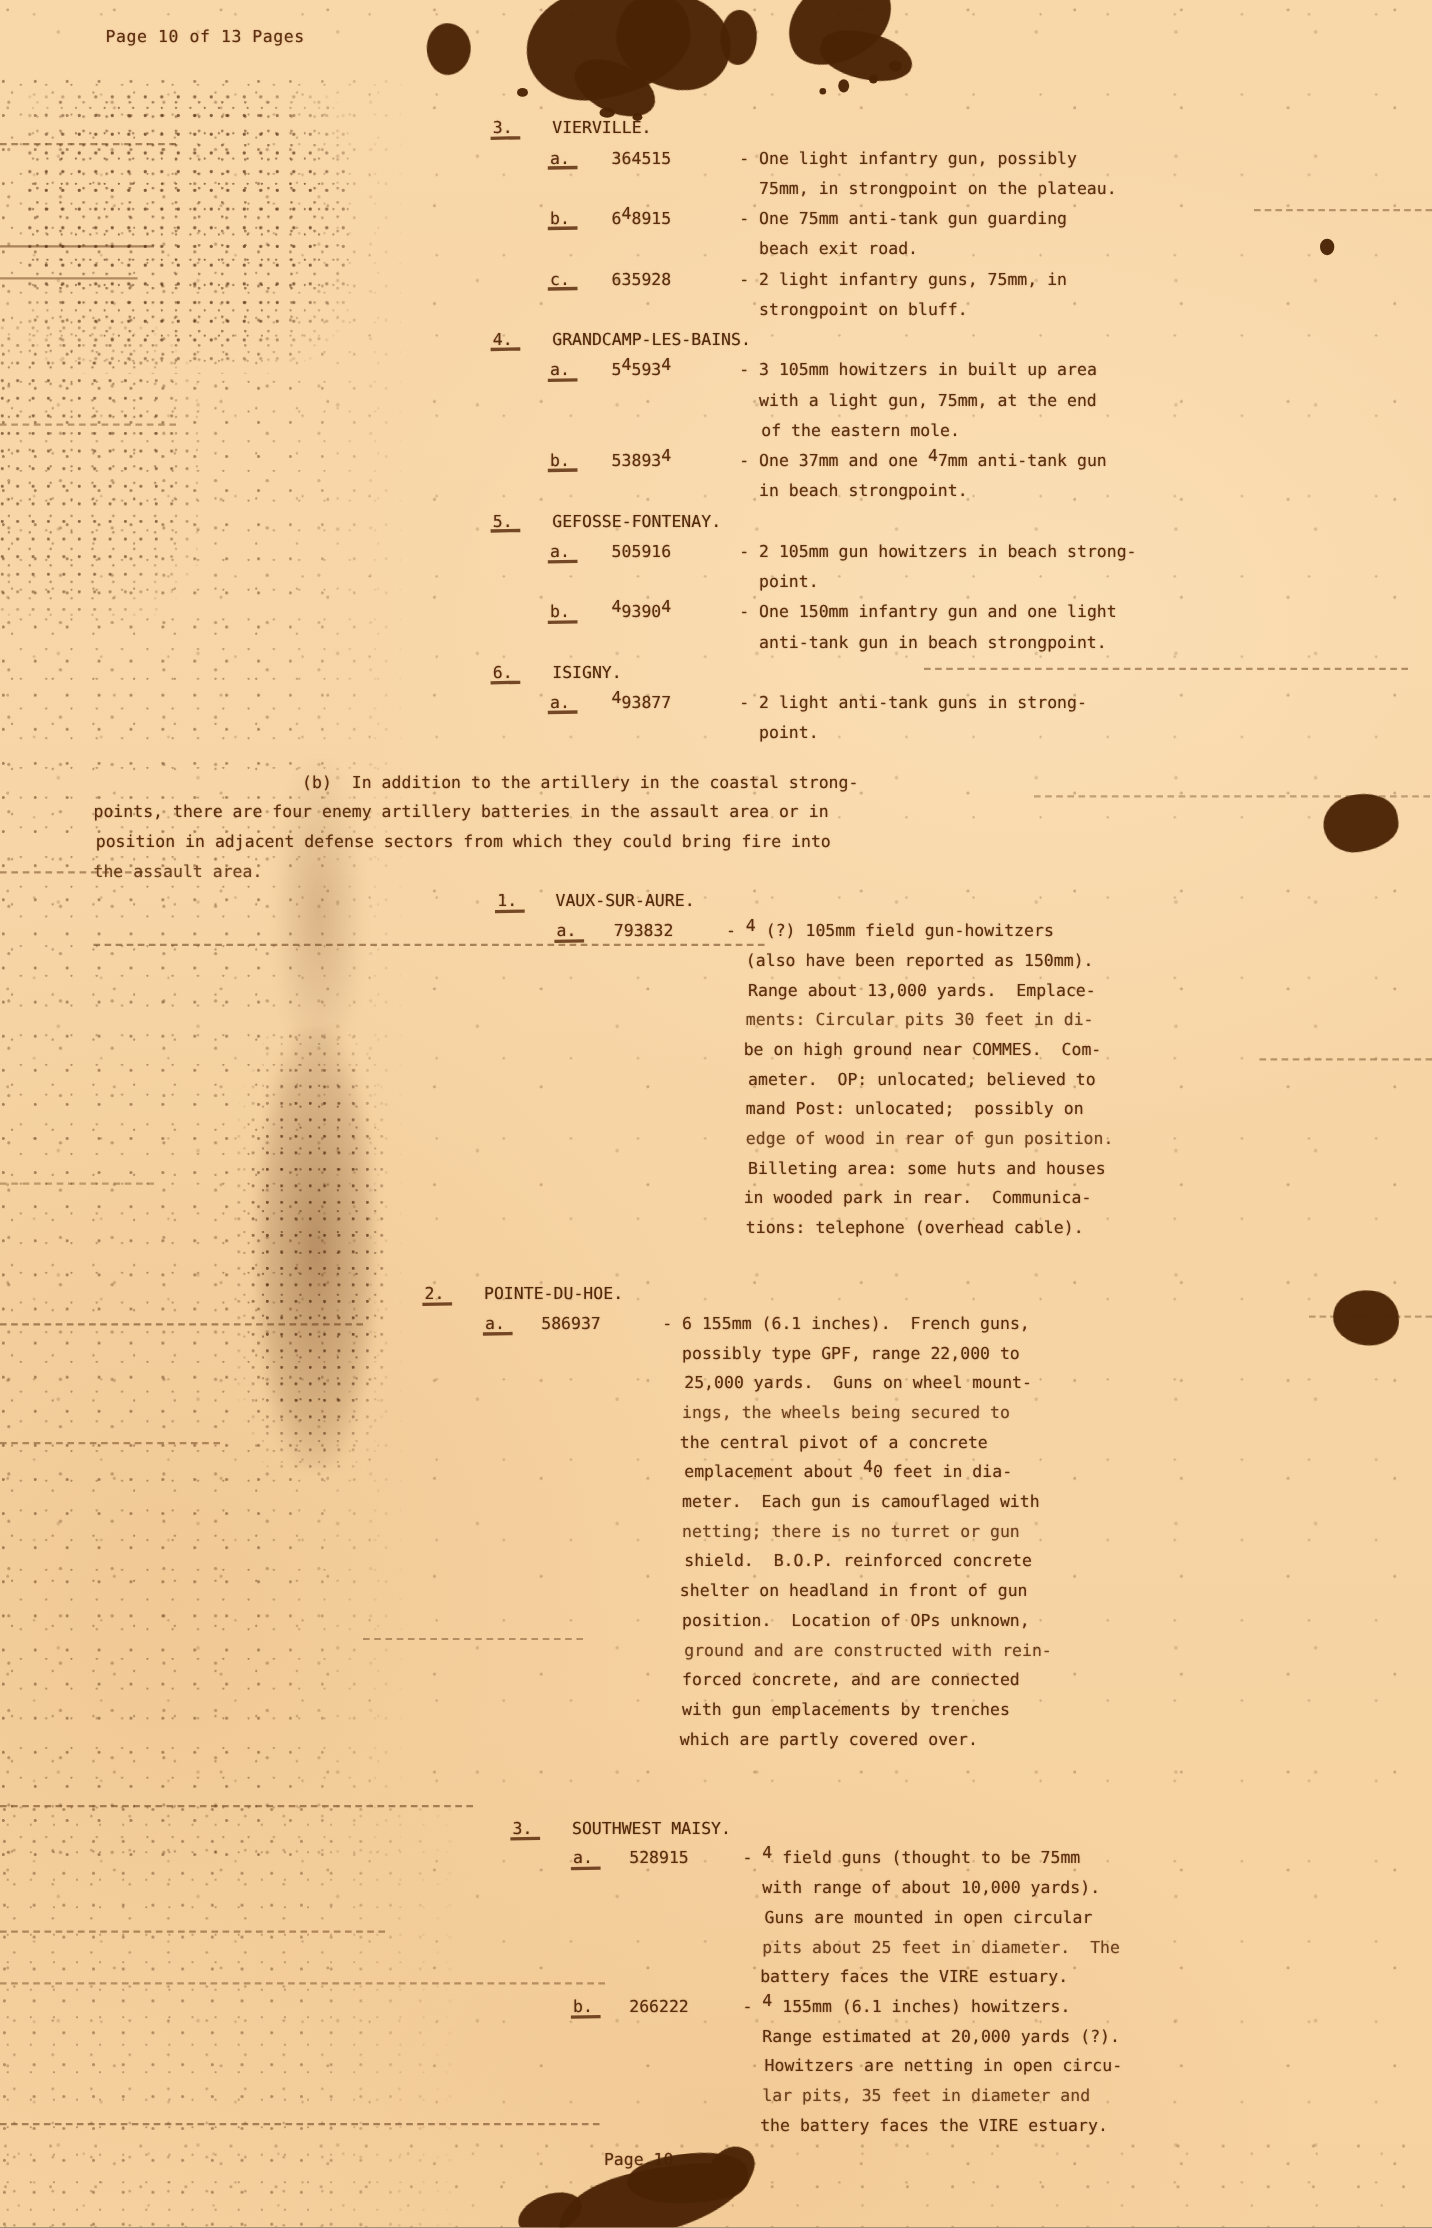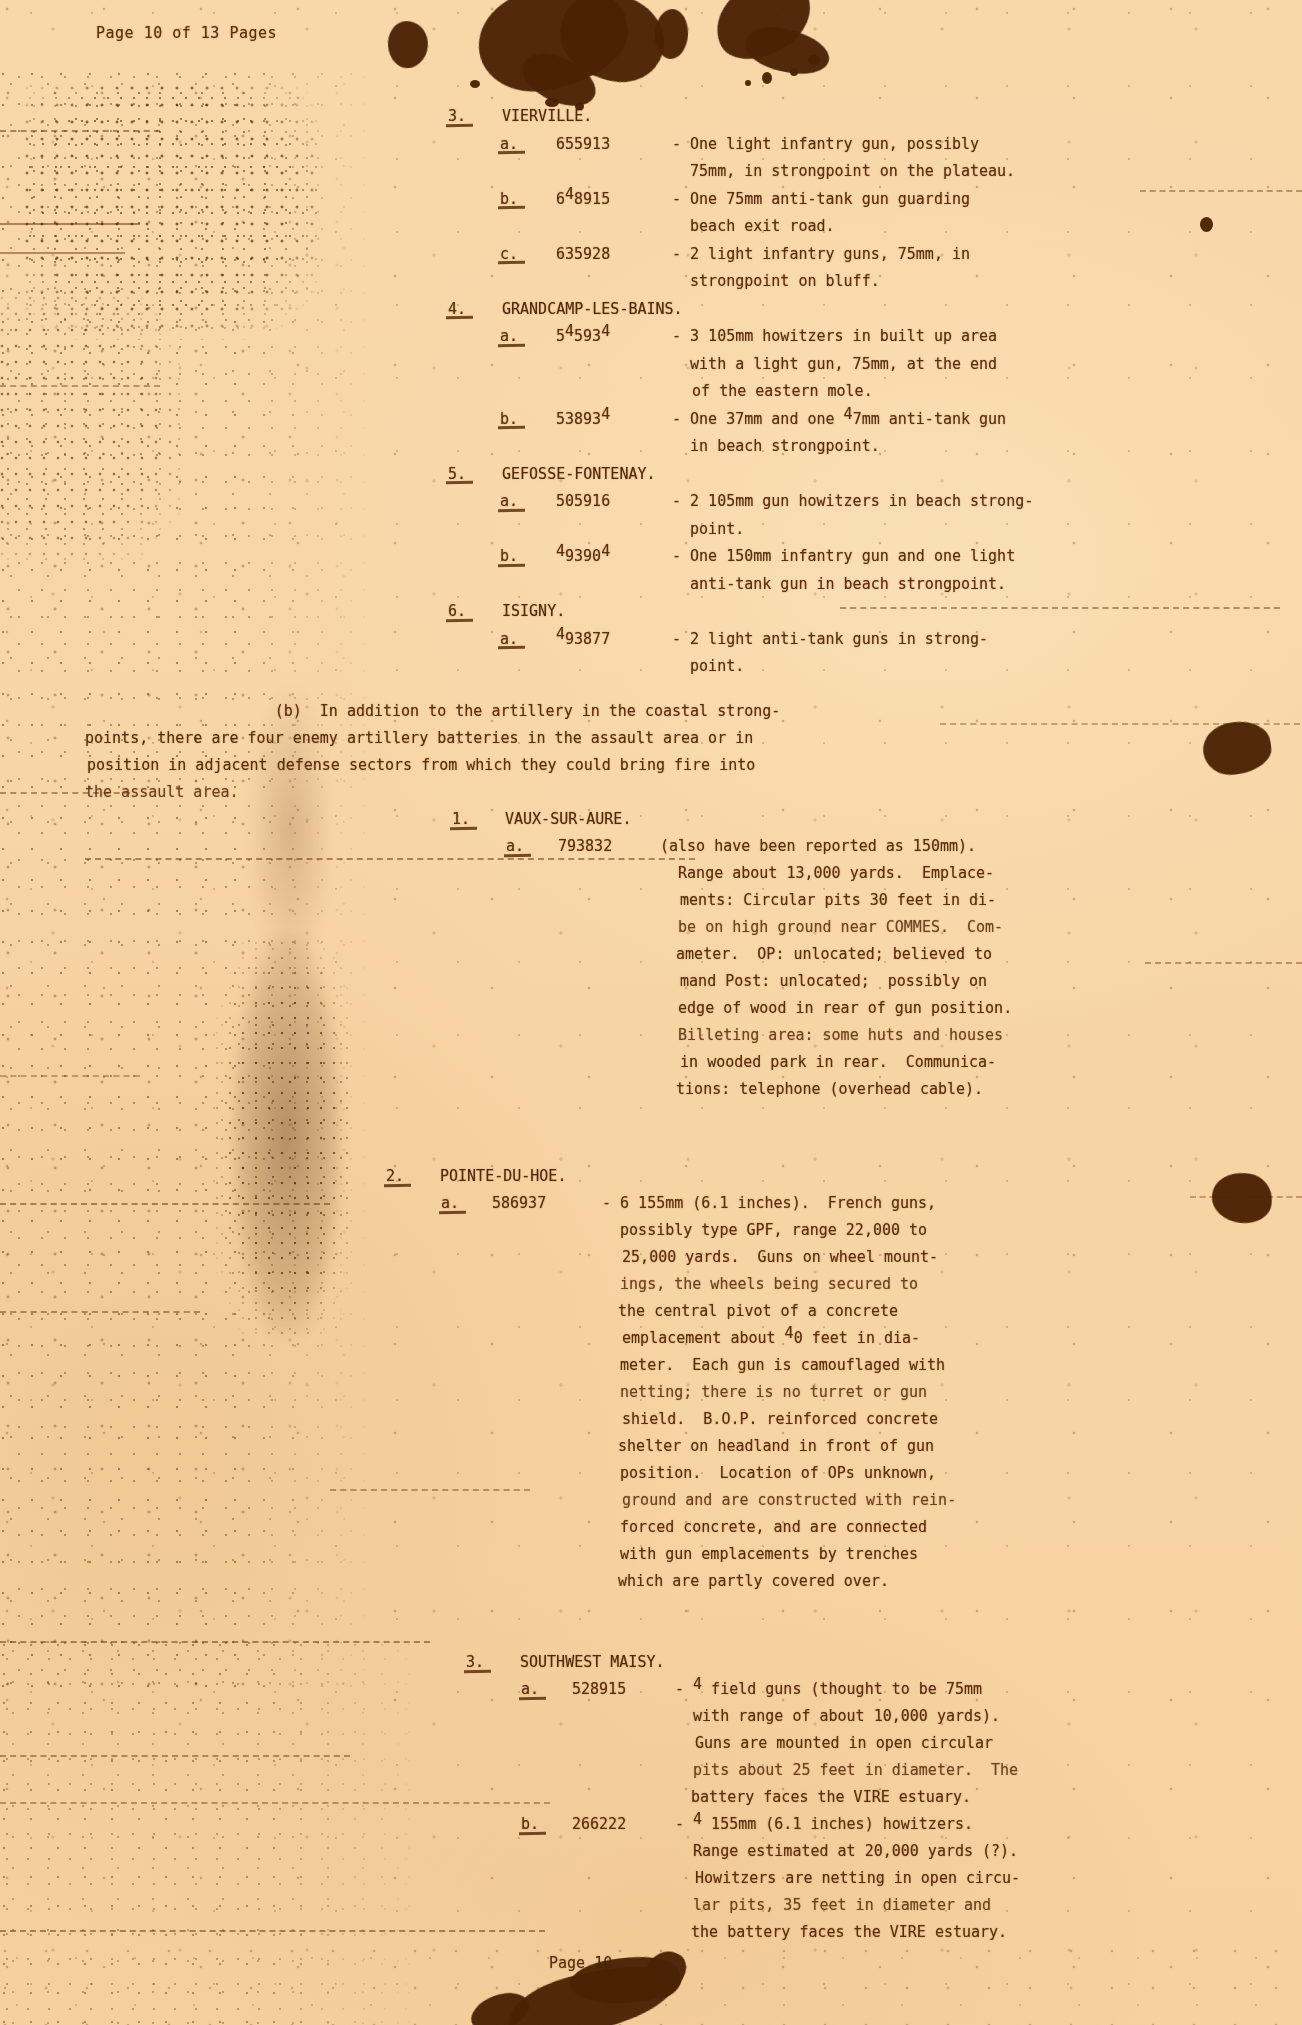--- a/index.html
+++ b/index.html
@@ -118,21 +118,21 @@
   <div id="header" class="txt">Page 10 of 13 Pages</div>
 
   <div id="strongpoints" class="block txt">
       <div class="tsection">
         <div class="row head">
           <span class="num txt">3.</span>
           <span class="title txt">VIERVILLE.</span>
         </div>
         <div class="entry">
           <span class="letter txt">a.</span>
-          <span class="coord txt">655913</span>
+          <span class="coord txt">364515</span>
           <div class="desc">
             <div class="line txt">- One light infantry gun, possibly</div>
             <div class="line txt">75mm, in strongpoint on the plateau.</div>
           </div>
         </div>
         <div class="entry">
           <span class="letter txt">b.</span>
           <span class="coord txt">6<span class="r4">4</span>8915</span>
           <div class="desc">
             <div class="line txt">- One 75mm anti-tank gun guarding</div>
@@ -219,20 +219,21 @@
   <div id="battery-1" class="block txt">
       <div class="tsection">
         <div class="row head">
           <span class="num txt">1.</span>
           <span class="title txt">VAUX-SUR-AURE.</span>
         </div>
         <div class="entry">
           <span class="letter txt">a.</span>
           <span class="coord txt">793832</span>
           <div class="desc">
+            <div class="line txt">- <span class="r4">4</span> (?) 105mm field gun-howitzers</div>
             <div class="line txt">(also have been reported as 150mm).</div>
             <div class="line txt">Range about 13,000 yards.  Emplace-</div>
             <div class="line txt">ments: Circular pits 30 feet in di-</div>
             <div class="line txt">be on high ground near COMMES.  Com-</div>
             <div class="line txt">ameter.  OP: unlocated; believed to</div>
             <div class="line txt">mand Post: unlocated;  possibly on</div>
             <div class="line txt">edge of wood in rear of gun position.</div>
             <div class="line txt">Billeting area: some huts and houses</div>
             <div class="line txt">in wooded park in rear.  Communica-</div>
             <div class="line txt">tions: telephone (overhead cable).</div>

